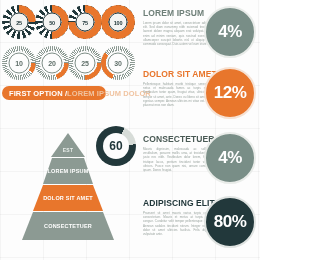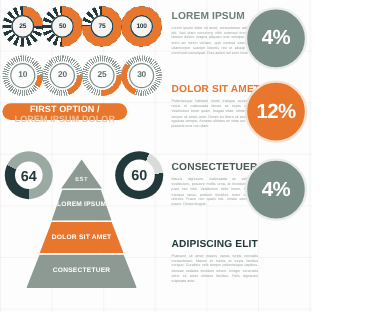--- a/index.html
+++ b/index.html
@@ -56,21 +56,21 @@
   .gauge.light .center{width:19px;height:19px;border:1px solid #7d8d86;background:#fdfdfd;color:#5f6f69;font-size:7px;}
   .gauge.light .arc{
     -webkit-mask:radial-gradient(circle, transparent 12px, #000 12.1px);
             mask:radial-gradient(circle, transparent 12px, #000 12.1px);
   }
 
   
   .banner{
     position:absolute;left:2px;width:104px;height:14px;border-radius:7px;
     display:flex;align-items:center;padding:0 7px;box-sizing:border-box;
-    font-size:7.5px;font-weight:bold;letter-spacing:0.1px;white-space:nowrap;flex-direction:column;
+    font-size:7.5px;font-weight:bold;letter-spacing:0.1px;white-space:nowrap;
   }
   .banner.one{top:86px;background:#e8762c;color:#ffffff;}
   .banner.two{top:103px;background:#22383b;color:#ffffff;}
   .banner .dim{color:#f0c3a0;}
   .banner.two .dim{color:#8c9a93;}
 
   
   .donut{
     position:absolute;width:40px;height:40px;border-radius:50%;
   }
@@ -184,23 +184,20 @@
         <div class="hole"></div>
         <div class="center">30</div>
       </div>
     </div>
 
     <div class="banner one">
       <span>FIRST OPTION /</span>
       <span class="dim"> LOREM IPSUM DOLOR</span>
     </div>
 
-    <div class="donut" id="donut-64">
-      <div class="hole">64</div>
-    </div>
     <div class="donut" id="donut-32">
       <div class="hole">60</div>
     </div>
 
     <div class="pyramid">
       <div class="layer l1"></div>
       <div class="l1-label">EST</div>
       <div class="layer l2">LOREM IPSUM</div>
       <div class="layer l3">DOLOR SIT AMET</div>
       <div class="layer l4">CONSECTETUER</div>
@@ -231,15 +228,16 @@
         <p>Mauris dignissim, malesuada ac sollicitudin vestibulum, posuere mollis urna, at tincidunt ornare justo nec nibh. Vestibulum dolor lorem, hendrerit tristique lacus, pretium tincidunt tortor vulputate ultrices. Fusce non quam nisi, ornare consectetur ipsum. Donec feugiat.</p>
       </div>
       <div class="bubble">4%</div>
     </div>
 
     <div class="block" id="block-4">
       <div class="txt">
         <h3>ADIPISCING ELIT</h3>
         <p>Praesent sit amet mauris varius turpis convallis consectetuer. Mauris et metus at turpis facilisis congue. Curabitur velit tempor pellentesque dapibus. Aenean sodales tincidunt rutrum. Integer venenatis dolor sit amet ultricies facilisis. Felis dignissim vulputate ante.</p>
       </div>
+      <div class="bubble">80%</div>
     </div>
   </div>
 </div>
 
 </body></html>

